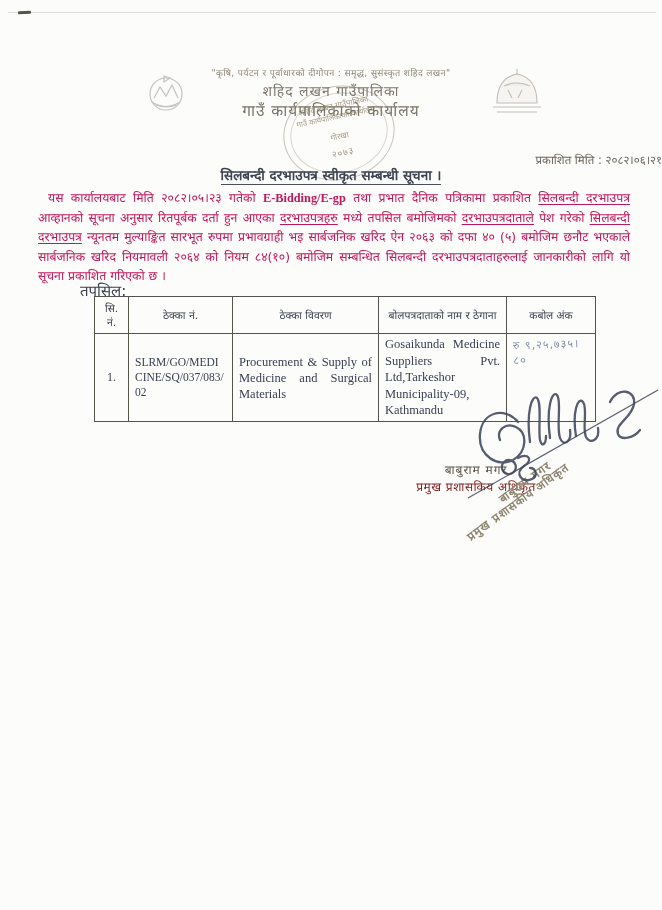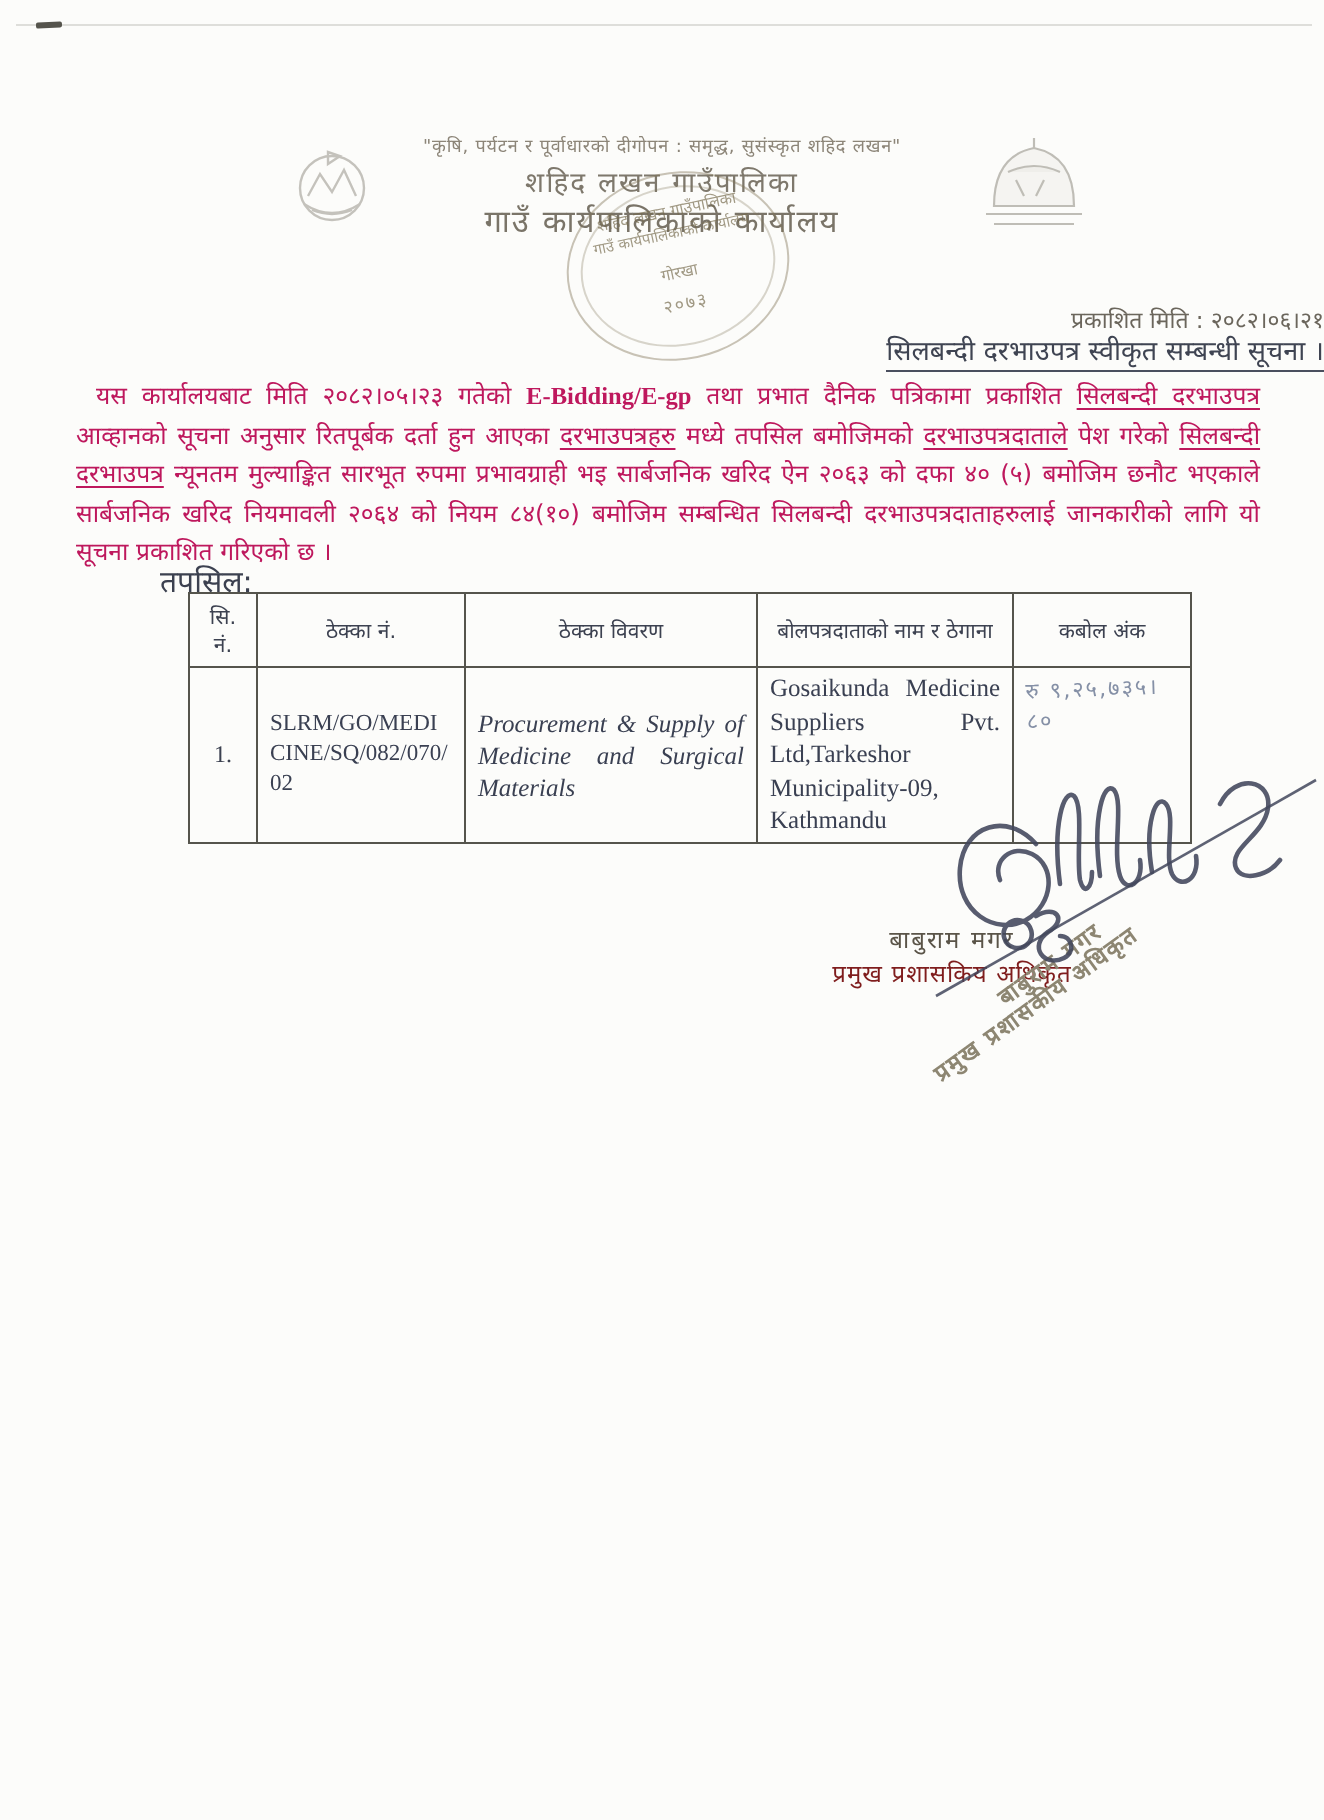--- a/index.html
+++ b/index.html
@@ -10,21 +10,21 @@
   }
   
   .scan-line{position:absolute;top:12px;left:8px;width:648px;height:1px;background:#dededa;}
   .scan-dash{position:absolute;top:11px;left:18px;width:13px;height:3px;background:#55544c;transform:rotate(-3deg);border-radius:1px;}
   
   .hdr{position:absolute;left:0;width:662px;text-align:center;}
   .slogan{top:66px;font-size:9px;letter-spacing:.4px;color:#8c8578;}
   .muni{top:81px;font-size:14px;color:#7e786c;letter-spacing:1px;}
   .office{top:99px;font-size:15.5px;color:#7a7468;letter-spacing:1px;}
   .published{top:152px;font-size:11.5px;color:#6b665c;z-index:1;text-align:right;}
-  .doc-title{top:166px;font-size:13.5px;font-weight:normal;color:#3f4452;z-index:3;text-align:right;}
+  .doc-title{top:166px;font-size:13.5px;font-weight:bold;color:#3f4452;z-index:3;}
   .doc-title span{border-bottom:1.4px solid #4a4f5e;padding-bottom:1px;}
   .emblem{position:absolute;}
   .emblem-left{left:144px;top:74px;}
   .emblem-right{left:488px;top:68px;}
   
   .stamp{position:absolute;left:283px;top:86px;width:112px;height:94px;transform:rotate(-12deg);z-index:2;opacity:.85;}
   .stamp .ring{position:absolute;inset:0;border:1.5px solid rgba(130,118,88,.5);border-radius:50%;}
   .stamp .ring2{position:absolute;inset:7px;border:1px solid rgba(130,118,88,.35);border-radius:50%;}
   .stamp .txt{position:relative;text-align:center;color:rgba(118,106,76,.8);line-height:11px;padding-top:14px;}
   .stamp .s1{font-size:8px;}
@@ -42,21 +42,21 @@
   .tapasil{position:absolute;left:80px;top:280px;font-size:15px;color:#3c4150;}
   .qtable{
     position:absolute;left:94px;top:296px;width:501px;
     border-collapse:collapse;table-layout:fixed;font-size:10.5px;color:#3c4150;
   }
   .qtable td{border:1px solid #55544c;padding:2px 6px;vertical-align:middle;}
   .qtable .th{text-align:center;font-size:10.5px;height:32px;}
   .qtable .row-h{height:88px;}
   .cell-sn{text-align:center;font-family:"Liberation Serif",serif;font-size:12px;}
   .cell-contract{font-family:"Liberation Serif",serif;font-size:11.5px;word-break:break-all;line-height:15px;color:#3a4052;}
-  .cell-desc{font-family:"Liberation Serif",serif;font-size:12.5px;text-align:justify;line-height:16px;color:#3a4052;font-style:italic;}
+  .cell-desc{font-family:"Liberation Serif",serif;font-size:12.5px;text-align:justify;line-height:16px;color:#3a4052;}
   .cell-bidder{font-family:"Liberation Serif",serif;font-size:12.5px;text-align:justify;line-height:16.5px;vertical-align:top !important;color:#3a4052;}
   .cell-amount{vertical-align:top !important;}
   .amount-hand{display:inline-block;font-size:11px;color:#8590a6;transform:rotate(-2deg);letter-spacing:1px;}
   
   .sig-svg{position:absolute;left:452px;top:378px;z-index:4;}
   .sign-name{position:absolute;left:396px;top:461px;width:160px;text-align:center;font-size:12px;color:#5a5448;letter-spacing:1px;}
   .sign-desig{position:absolute;left:381px;top:478px;width:190px;text-align:center;font-size:12px;color:#7f1d1d;letter-spacing:.5px;}
   .rot-stamp{position:absolute;font-weight:bold;color:#8d8672;letter-spacing:1px;transform-origin:0 50%;white-space:nowrap;}
   .rot-name{left:500px;top:492px;font-size:11.5px;transform:rotate(-36deg);}
   .rot-desig{left:468px;top:530px;font-size:11.5px;transform:rotate(-36deg);}
@@ -126,21 +126,21 @@
     <tbody>
         <tr>
       <td class="th">सि. नं.</td>
       <td class="th">ठेक्का नं.</td>
       <td class="th">ठेक्का विवरण</td>
       <td class="th">बोलपत्रदाताको नाम र ठेगाना</td>
       <td class="th">कबोल अंक</td>
     </tr>
     <tr class="row-h">
       <td class="cell-sn">1.</td>
-      <td class="cell-contract">SLRM/GO/MEDICINE/SQ/082/070/02</td>
+      <td class="cell-contract">SLRM/GO/MEDICINE/SQ/037/083/02</td>
       <td class="cell-desc">Procurement &amp; Supply of Medicine and Surgical Materials</td>
       <td class="cell-bidder">Gosaikunda Medicine Suppliers Pvt. Ltd,Tarkeshor Municipality-09, Kathmandu</td>
       <td class="cell-amount">
         <span class="amount-hand">रु ९,२५,७३५।८०</span>
       </td>
     </tr>
   </tbody>
     </table>
 
   <svg class="sig-svg" width="212" height="132" viewBox="0 0 212 132">

